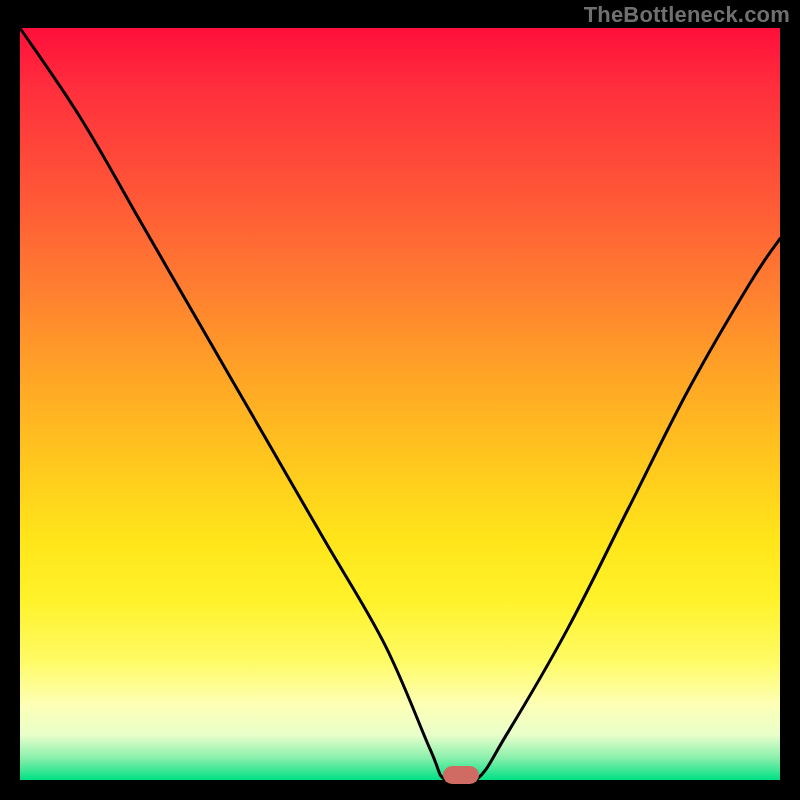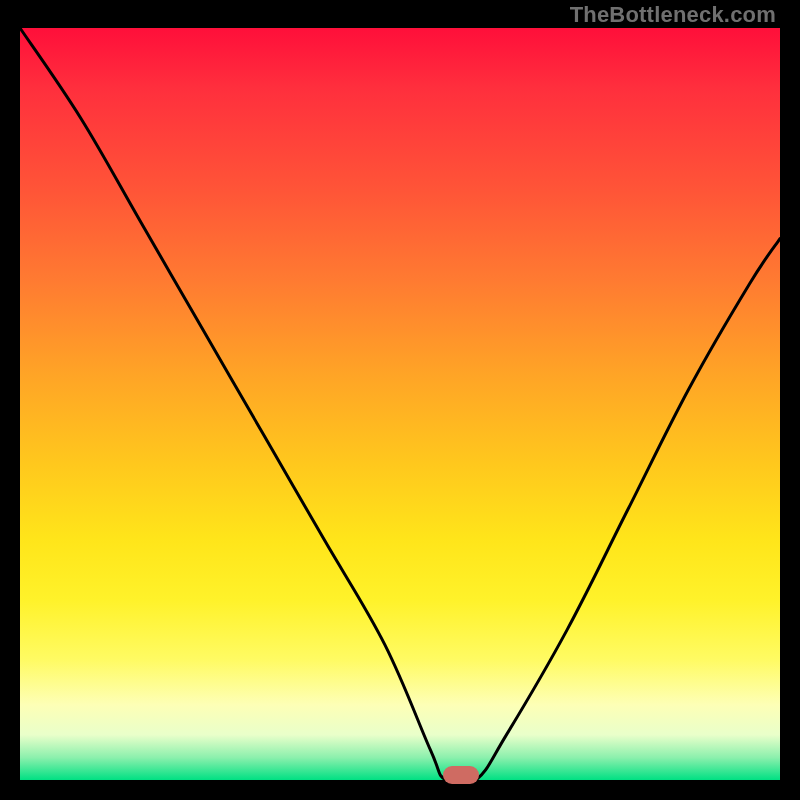--- a/index.html
+++ b/index.html
@@ -13,21 +13,21 @@
   }
   .frame {
     position: relative;
     width: 800px;
     height: 800px;
     background: #000;
   }
   .watermark {
     position: absolute;
     top: 2px;
-    right: 24px;
+    right: 10px;
     color: #707070;
     font-size: 22px;
     font-weight: 600;
     letter-spacing: 0.2px;
     z-index: 20;
     margin-left: 18px;
   }
   .plot {
     position: absolute;
     left: 20px;

